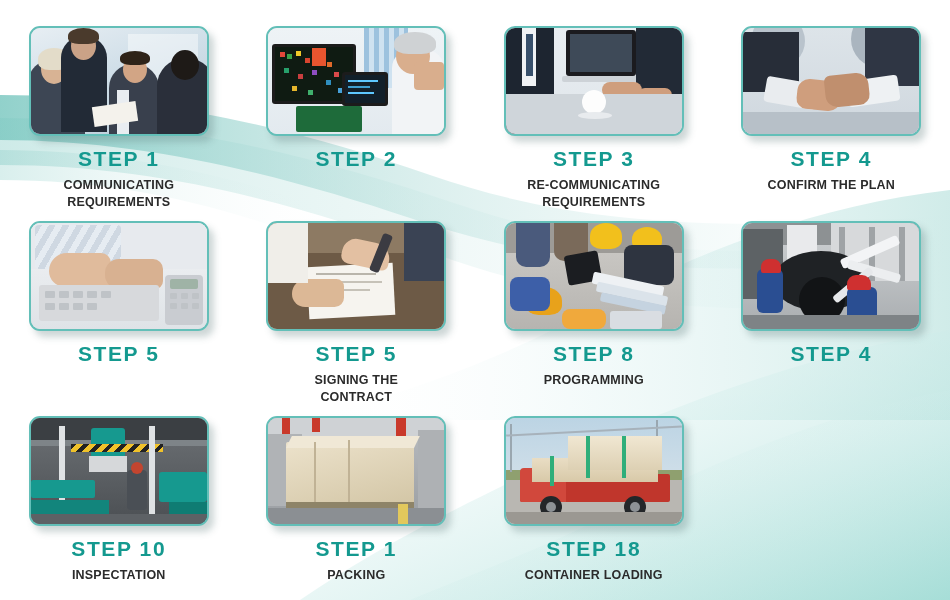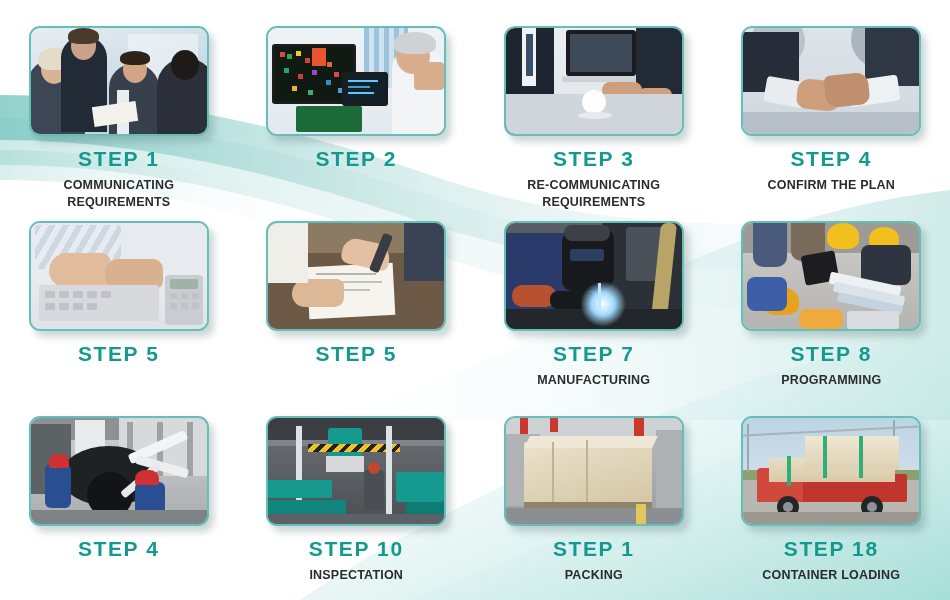--- a/index.html
+++ b/index.html
@@ -239,41 +239,24 @@
       <span class="bar" style="left:48px;top:50px;width:60px;height:2px;background:#b9b5ab;"></span>
       <span class="bar" style="left:48px;top:58px;width:66px;height:2px;background:#c6c2b8;"></span>
       <span class="bar" style="left:48px;top:66px;width:54px;height:2px;background:#c6c2b8;"></span>
       <span class="hand" style="left:74px;top:18px;width:48px;height:26px;background:#e3c0a2;border-radius:14px 16px 6px 8px;transform:rotate(12deg);"></span>
       <span class="hand" style="left:24px;top:56px;width:52px;height:28px;background:#dcb896;border-radius:16px 8px 10px 14px;"></span>
       <span class="bar" style="left:108px;top:10px;width:10px;height:40px;background:#3b3b42;transform:rotate(22deg);border-radius:3px;"></span>
       <span class="bar" style="left:0;top:0;width:40px;height:60px;background:#f0eee9;"></span>
       <span class="bar" style="left:136px;top:0;width:40px;height:58px;background:#3a4354;"></span>
     </div>
     <div class="step-num">STEP 5</div>
-  </div>
-
-  <div class="step-card">
-    <div class="photo-frame">
-      <span class="ph" style="background:linear-gradient(#5b6068,#33373d);"></span>
-      <span class="bar" style="left:96px;top:0;width:80px;height:106px;background:#2c3137;"></span>
-      <span class="bar" style="left:120px;top:4px;width:40px;height:54px;background:#4a5158;border-radius:4px;"></span>
-      <span class="bar" style="left:150px;top:0;width:16px;height:96px;background:#b9a468;transform:skewX(-6deg);border-radius:6px;"></span>
-      <span class="bar" style="left:-6px;top:10px;width:104px;height:84px;background:#2a3a6b;border-radius:0 30px 0 0;"></span>
-      <span class="bar" style="left:56px;top:6px;width:52px;height:62px;background:#17191c;border-radius:14px 10px 16px 10px;"></span>
-      <span class="bar" style="left:58px;top:2px;width:46px;height:16px;background:#3d4147;border-radius:8px;"></span>
-      <span class="bar" style="left:64px;top:26px;width:34px;height:12px;background:#2b3f63;border-radius:2px;"></span>
-      <span class="bar" style="left:6px;top:62px;width:44px;height:22px;background:#b8512f;border-radius:10px;"></span>
-      <span class="bar" style="left:44px;top:68px;width:44px;height:18px;background:#171a1d;border-radius:8px;"></span>
-      <span class="bar" style="left:0;top:86px;width:176px;height:20px;background:#23262a;"></span>
-      <span class="spark" style="left:74px;top:58px;width:46px;height:46px;"></span>
-      <span class="bar" style="left:92px;top:60px;width:3px;height:26px;background:#bfe6ff;"></span>
-    </div>
-    <div class="step-num">STEP 7</div>
-    <div class="step-desc">MANUFACTURING</div>
-  </div>
+    <div class="step-desc">SIGNING THE
+CONTRACT</div>
+  </div>
+
 
   <div class="step-card">
     <div class="photo-frame">
       <span class="ph" style="background:linear-gradient(#cfcdc9,#b6b4b0);"></span>
       <span class="bar" style="left:0;top:0;width:176px;height:30px;background:#9d9b97;"></span>
       <span class="bar" style="left:10px;top:0;width:34px;height:44px;background:#4a5a7c;border-radius:0 0 10px 10px;"></span>
       <span class="bar" style="left:48px;top:0;width:34px;height:38px;background:#7a6a5a;border-radius:0 0 10px 10px;"></span>
       <span class="helmet" style="left:84px;top:0;width:32px;height:26px;"></span>
       <span class="helmet" style="left:126px;top:4px;width:30px;height:24px;"></span>
       <span class="bar" style="left:118px;top:22px;width:50px;height:40px;background:#2e3440;border-radius:8px;"></span>

